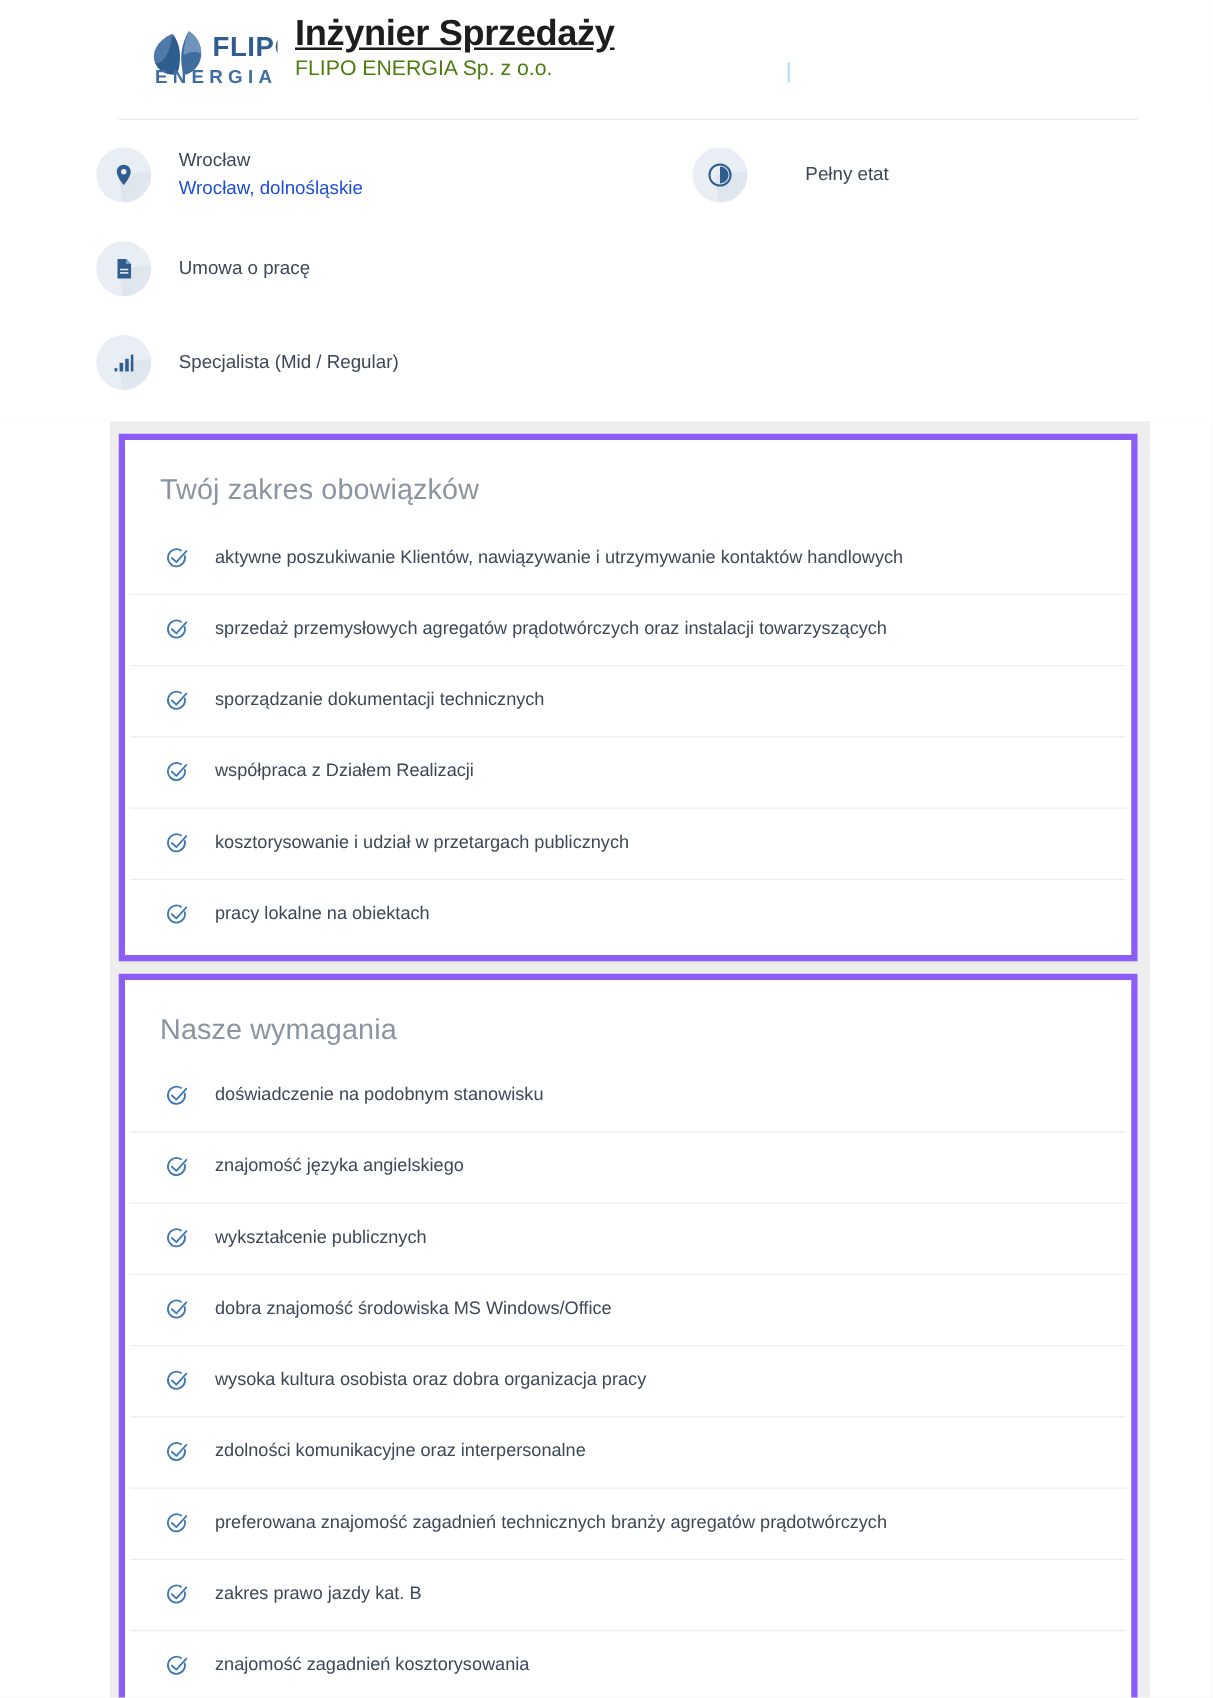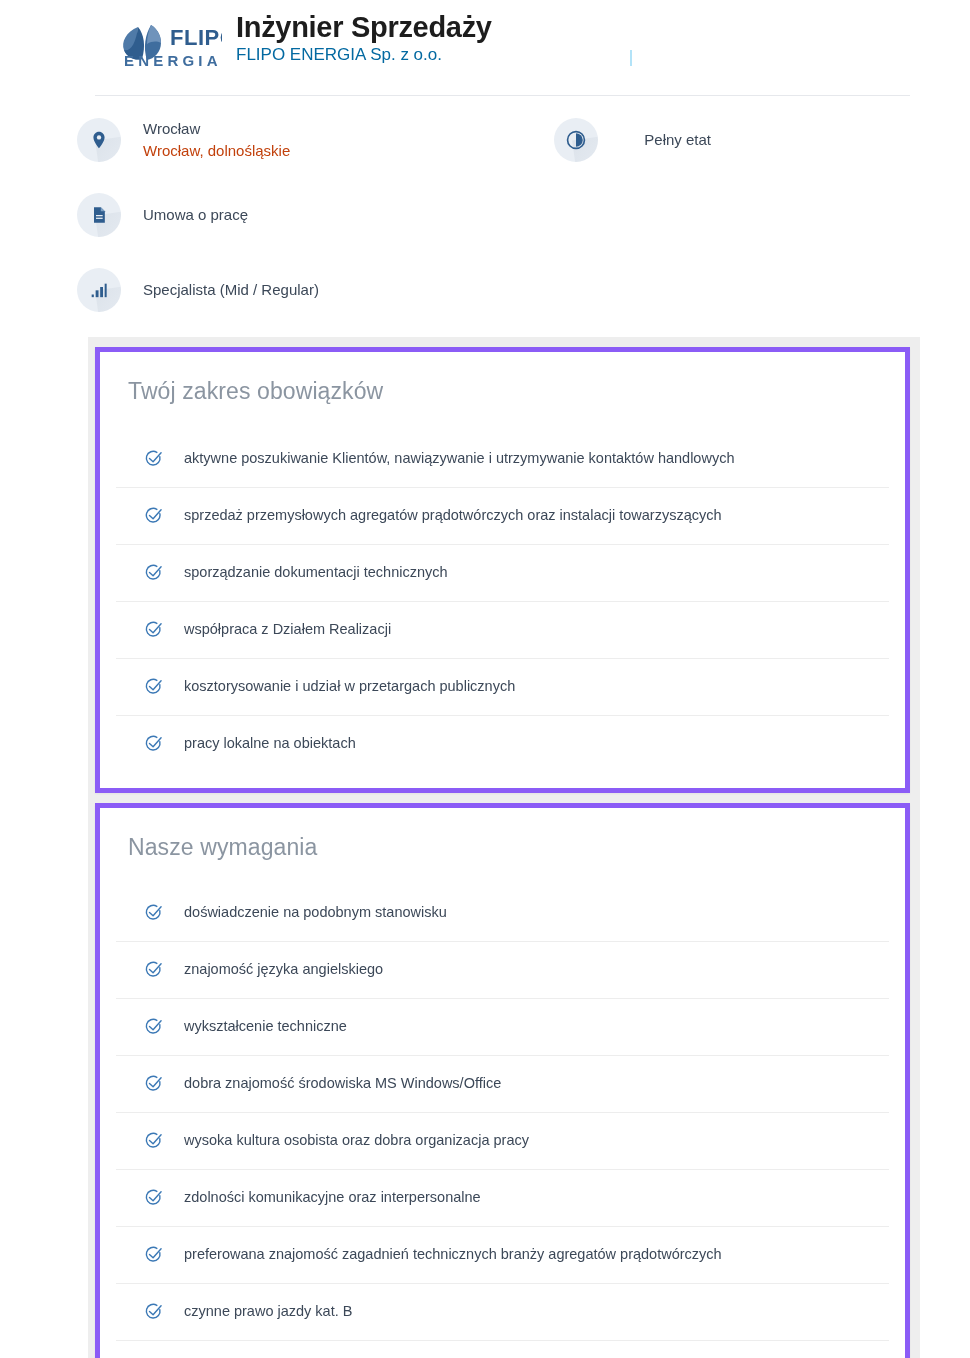--- a/index.html
+++ b/index.html
@@ -48,24 +48,25 @@
     padding-top: 2px;
   }
   .job-title {
     font-size: 29px;
     font-weight: bold;
     color: #1d1d1d;
     letter-spacing: -0.3px;
     line-height: 1.08;
     margin: 0;
     white-space: nowrap;
+    text-decoration: underline;
   }
   .company-name {
     font-size: 17px;
-    color: #0369a1;
+    color: #4d7c0f;
     margin: 2px 0 0 0;
     line-height: 1.2;
     white-space: nowrap;
   }
   .caret {
     position: absolute;
     left: 630px;
     top: 50px;
     width: 2px;
     height: 16px;
@@ -127,21 +128,21 @@
   .meta-text {
     padding-left: 22px;
     line-height: 1.32;
   }
   .meta-primary {
     font-size: 15px;
     color: #3c4858;
   }
   .meta-secondary {
     font-size: 15px;
-    color: #c2410c;
+    color: #1d4ed8;
   }
 
   
   .content-wrap {
     position: relative;
     margin-top: 10px;
     background: #f0f0f0;
     padding: 10px 0 0 0;
     min-height: 1020px;
   }
@@ -173,21 +174,21 @@
 
   .card-title {
     font-size: 23px;
     font-weight: normal;
     color: #8b95a1;
     letter-spacing: .1px;
     margin: 0;
     padding: 26px 0 8px 28px;
   }
 
-  .list { margin: 16px; padding: 0; list-style: none; text-align: center; }
+  .list { margin: 4px; padding: 0; list-style: none; text-align: center; }
   .list-item {
     display: flex;
     align-items: center;
     padding: 0 24px 0 28px;
     min-height: 56px;
     border-top: 1px solid #ededed;
   }
   .list-item:first-child { border-top: none; }
 
   .check-icon {
@@ -380,21 +381,21 @@
           </span>
           <span class="item-text">znajomość języka angielskiego</span>
         </li>
         <li class="list-item">
           <span class="check-icon">
             <svg width="20" height="20" viewBox="0 0 24 24" fill="none">
               <path d="M20.5 4.6 L10.9 15.2 L6.6 11.3" stroke="#3b78b5" stroke-width="1.7" stroke-linecap="round" stroke-linejoin="round"></path>
               <path d="M19 9.2 A8.2 8.2 0 1 1 15.4 4.1" stroke="#3b78b5" stroke-width="1.7" stroke-linecap="round"></path>
             </svg>
           </span>
-          <span class="item-text">wykształcenie techniczne</span>
+          <span class="item-text">wykształcenie publicznych</span>
         </li>
         <li class="list-item">
           <span class="check-icon">
             <svg width="20" height="20" viewBox="0 0 24 24" fill="none">
               <path d="M20.5 4.6 L10.9 15.2 L6.6 11.3" stroke="#3b78b5" stroke-width="1.7" stroke-linecap="round" stroke-linejoin="round"></path>
               <path d="M19 9.2 A8.2 8.2 0 1 1 15.4 4.1" stroke="#3b78b5" stroke-width="1.7" stroke-linecap="round"></path>
             </svg>
           </span>
           <span class="item-text">dobra znajomość środowiska MS Windows/Office</span>
         </li>
@@ -425,21 +426,21 @@
           </span>
           <span class="item-text">preferowana znajomość zagadnień technicznych branży agregatów prądotwórczych</span>
         </li>
         <li class="list-item">
           <span class="check-icon">
             <svg width="20" height="20" viewBox="0 0 24 24" fill="none">
               <path d="M20.5 4.6 L10.9 15.2 L6.6 11.3" stroke="#3b78b5" stroke-width="1.7" stroke-linecap="round" stroke-linejoin="round"></path>
               <path d="M19 9.2 A8.2 8.2 0 1 1 15.4 4.1" stroke="#3b78b5" stroke-width="1.7" stroke-linecap="round"></path>
             </svg>
           </span>
-          <span class="item-text">czynne prawo jazdy kat. B</span>
+          <span class="item-text">zakres prawo jazdy kat. B</span>
         </li>
         <li class="list-item">
           <span class="check-icon">
             <svg width="20" height="20" viewBox="0 0 24 24" fill="none">
               <path d="M20.5 4.6 L10.9 15.2 L6.6 11.3" stroke="#3b78b5" stroke-width="1.7" stroke-linecap="round" stroke-linejoin="round"></path>
               <path d="M19 9.2 A8.2 8.2 0 1 1 15.4 4.1" stroke="#3b78b5" stroke-width="1.7" stroke-linecap="round"></path>
             </svg>
           </span>
           <span class="item-text">znajomość zagadnień kosztorysowania</span>
         </li>

